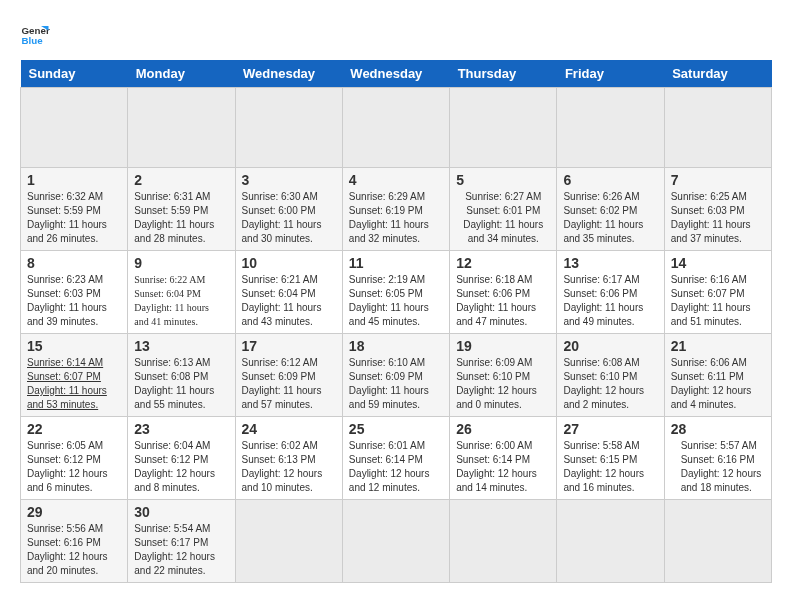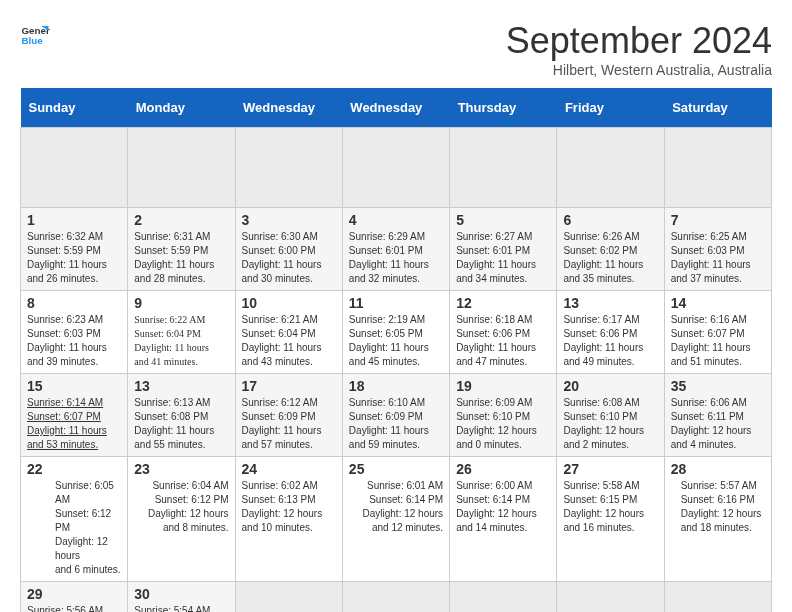--- a/index.html
+++ b/index.html
@@ -39,21 +39,21 @@
     }
     table {
       width: 100%;
       border-collapse: collapse;
       table-layout: fixed;
     }
     th {
       background-color: #1565C0;
       color: white;
       text-align: left;
-      padding: 12px 8px;
+      padding: 6px 8px;
       font-size: 13px;
       font-weight: bold;
     }
     td {
       border: 1px solid #ccc;
       vertical-align: top;
       padding: 4px 6px;
       font-size: 10px;
       color: #333;
       height: 80px;
@@ -85,24 +85,20 @@
 </head>
 <body>
 
 <div class="header">
   <div class="logo">
     <svg class="logo-icon" viewBox="0 0 40 40" xmlns="http://www.w3.org/2000/svg">
       <text x="2" y="18" font-size="13" font-weight="bold" fill="#333">General</text>
       <text x="2" y="32" font-size="13" font-weight="bold" fill="#2196F3">Blue</text>
       <polygon points="28,8 38,14 38,8" fill="#2196F3"></polygon>
     </svg>
-  </div>
-  <div class="title-block">
-    <div class="month-title">September 2024</div>
-    <div class="subtitle">Hilbert, Western Australia, Australia</div>
   </div>
 </div>
 
 <table>
   <thead>
     <tr id="header-row">
         <th>Sunday</th>
         <th>Monday</th>
         <th>Wednesday</th>
         <th>Wednesday</th>
@@ -139,27 +135,27 @@
         <td>
           <span class="day-num">3</span>
           <div class="day-info" style="white-space: pre-line;">Sunrise: 6:30 AM
 Sunset: 6:00 PM
 Daylight: 11 hours
 and 30 minutes.</div>
         </td>
         <td>
           <span class="day-num">4</span>
           <div class="day-info" style="white-space: pre-line;">Sunrise: 6:29 AM
-Sunset: 6:01 PM
+Sunset: 6:19 PM
 Daylight: 11 hours
 and 32 minutes.</div>
         </td>
         <td>
           <span class="day-num">5</span>
-          <div class="day-info" style="white-space: pre-line;">Sunrise: 6:27 AM
+          <div class="day-info" style="white-space: pre-line; text-align: center;">Sunrise: 6:27 AM
 Sunset: 6:01 PM
 Daylight: 11 hours
 and 34 minutes.</div>
         </td>
         <td>
           <span class="day-num">6</span>
           <div class="day-info" style="white-space: pre-line;">Sunrise: 6:26 AM
 Sunset: 6:02 PM
 Daylight: 11 hours
 and 35 minutes.</div>
@@ -260,52 +256,52 @@
 and 0 minutes.</div>
         </td>
         <td>
           <span class="day-num">20</span>
           <div class="day-info" style="white-space: pre-line;">Sunrise: 6:08 AM
 Sunset: 6:10 PM
 Daylight: 12 hours
 and 2 minutes.</div>
         </td>
         <td>
-          <span class="day-num">35</span>
+          <span class="day-num">21</span>
           <div class="day-info" style="white-space: pre-line;">Sunrise: 6:06 AM
 Sunset: 6:11 PM
 Daylight: 12 hours
 and 4 minutes.</div>
         </td>
       </tr>
       <tr>
         <td>
           <span class="day-num">22</span>
-          <div class="day-info" style="white-space: pre-line; margin-left: 28px;">Sunrise: 6:05 AM
+          <div class="day-info" style="white-space: pre-line;">Sunrise: 6:05 AM
 Sunset: 6:12 PM
 Daylight: 12 hours
 and 6 minutes.</div>
         </td>
         <td>
           <span class="day-num">23</span>
-          <div class="day-info" style="white-space: pre-line; text-align: right;">Sunrise: 6:04 AM
+          <div class="day-info" style="white-space: pre-line;">Sunrise: 6:04 AM
 Sunset: 6:12 PM
 Daylight: 12 hours
 and 8 minutes.</div>
         </td>
         <td>
           <span class="day-num">24</span>
           <div class="day-info" style="white-space: pre-line;">Sunrise: 6:02 AM
 Sunset: 6:13 PM
 Daylight: 12 hours
 and 10 minutes.</div>
         </td>
         <td>
           <span class="day-num">25</span>
-          <div class="day-info" style="white-space: pre-line; text-align: right;">Sunrise: 6:01 AM
+          <div class="day-info" style="white-space: pre-line;">Sunrise: 6:01 AM
 Sunset: 6:14 PM
 Daylight: 12 hours
 and 12 minutes.</div>
         </td>
         <td>
           <span class="day-num">26</span>
           <div class="day-info" style="white-space: pre-line;">Sunrise: 6:00 AM
 Sunset: 6:14 PM
 Daylight: 12 hours
 and 14 minutes.</div>

